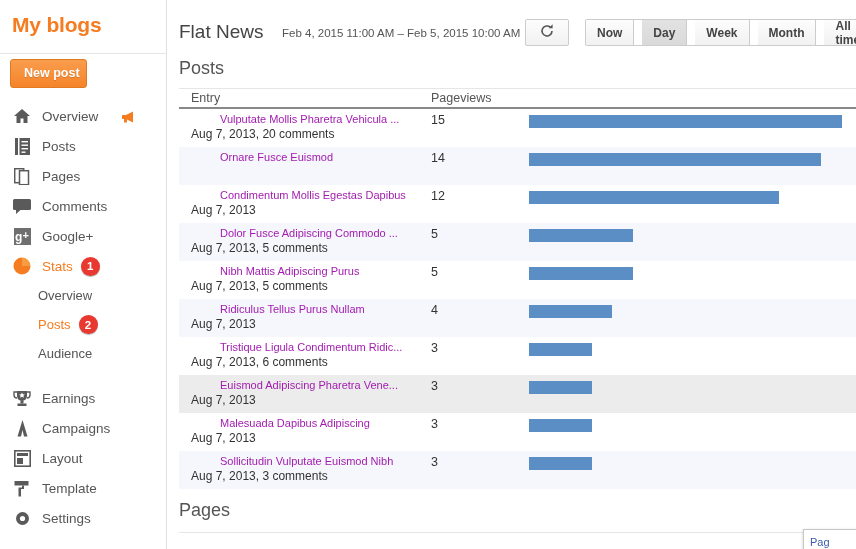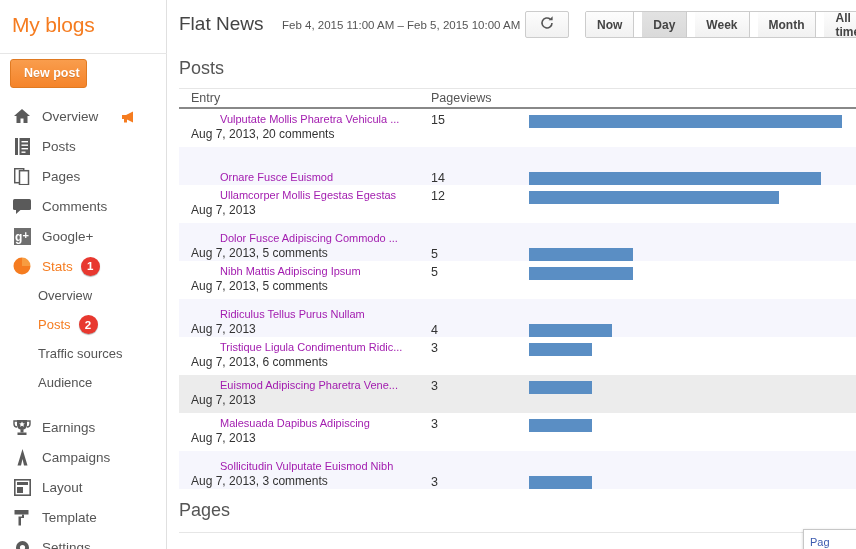--- a/index.html
+++ b/index.html
@@ -17,21 +17,21 @@
   .sidebar {
     position: absolute; left: 0; top: 0;
     width: 167px; height: 549px;
     background: #fff;
     border-right: 1px solid #e0e0e0;
   }
   .brand {
     font-size: 21px; color: #f57c20;
     padding: 13px 0 0 12px;
     letter-spacing: -0.2px;
-    font-weight: 400;
+    font-weight: 700;
   }
   .brand-rule {
     position: absolute; left: 0; top: 53px;
     width: 167px; height: 1px; background: #e6e6e6;
   }
   .newpost-wrap { padding: 22px 0 0 10px; }
   .newpost {
     display: inline-block;
     background: linear-gradient(#f99d4d, #f5842a);
     border: 1px solid #e07a22;
@@ -74,21 +74,21 @@
     background: #e8382f; color: #fff;
     font-size: 11.5px; font-weight: bold;
     margin-left: 8px;
     box-shadow: 0 1px 1px rgba(0,0,0,.3);
   }
   .nav-gap { height: 15px; }
   .megaphone { margin-left: 22px; display: inline-flex; }
 
   
   .header {
-    position: absolute; left: 167px; top: 4px;
+    position: absolute; left: 167px; top: 12px;
     width: 689px; height: 64px;
     background: #fff;
     border-bottom: 1px solid #e6e6e6;
   }
   .blog-title {
     position: absolute; left: 12px; top: 9px;
     font-size: 19px; color: #444; font-weight: 400;
   }
   .date-range {
     position: absolute; left: 115px; top: 15px;
@@ -145,21 +145,21 @@
   .th-entry { width: 252px; padding-left: 12px; }
   .th-views { width: 98px; }
   .row {
     display: flex;
     align-items: flex-start;
     height: 38px;
     margin-left: 12px;
     width: 677px;
     position: relative;
   }
-  .row.alt { background: #f6f6fd; align-items: flex-end; }
+  .row.alt { background: #f6f6fd; }
   .row.hover { background: #ececec; }
   .cell-entry { width: 252px; padding: 3px 0 0 12px; }
   .entry-title {
     font-size: 11px; color: #a21caf; cursor: pointer;
     white-space: nowrap; overflow: hidden;
     display: block; line-height: 15px; margin-left: 29px;
   }
   .entry-meta { font-size: 12px; color: #333; line-height: 15px; }
   .cell-views {
     width: 98px; font-size: 12.5px; color: #333;
@@ -275,23 +275,20 @@
       </div>
 
       <div class="sub-item">
         <span class="label">Overview</span>
       </div>
       <div class="sub-item active">
         <span class="label">Posts</span>
         <span class="badge">2</span>
       </div>
       <div class="sub-item">
-        <span class="label">Traffic sources</span>
-      </div>
-      <div class="sub-item">
         <span class="label">Audience</span>
       </div>
 
       <div class="nav-gap"></div>
 
       <div class="nav-item">
         <span class="ico">
           <svg width="18" height="17" viewBox="0 0 18 17">
               <path d="M4 1 L14 1 L14 6 A5 5 0 0 1 4 6 Z" fill="#5a5a5a"></path>
               <path d="M4 2 L1 2 L1 5 A3 3 0 0 0 4 8" fill="none" stroke="#5a5a5a" stroke-width="1.4"></path>
@@ -392,41 +389,41 @@
             <div class="cell-entry">
               <span class="entry-title">Ornare Fusce Euismod</span>
             </div>
             <div class="cell-views">14</div>
             <div class="cell-bar">
               <div class="bar" style="width: 292px; background: rgb(90, 142, 196);"></div>
             </div>
           </div>
           <div class="row">
             <div class="cell-entry">
-              <span class="entry-title">Ullamcorper Mollis Egestas Egestas</span>
+              <span class="entry-title">Condimentum Mollis Egestas Dapibus</span>
               <div class="entry-meta">Aug 7, 2013</div>
             </div>
             <div class="cell-views">12</div>
             <div class="cell-bar">
               <div class="bar" style="width: 250px; background: rgb(90, 142, 196);"></div>
             </div>
           </div>
           <div class="row alt">
             <div class="cell-entry">
               <span class="entry-title">Dolor Fusce Adipiscing Commodo ...</span>
               <div class="entry-meta">Aug 7, 2013, 5 comments</div>
             </div>
             <div class="cell-views">5</div>
             <div class="cell-bar">
               <div class="bar" style="width: 104px; background: rgb(90, 142, 196);"></div>
             </div>
           </div>
           <div class="row">
             <div class="cell-entry">
-              <span class="entry-title">Nibh Mattis Adipiscing Ipsum</span>
+              <span class="entry-title">Nibh Mattis Adipiscing Purus</span>
               <div class="entry-meta">Aug 7, 2013, 5 comments</div>
             </div>
             <div class="cell-views">5</div>
             <div class="cell-bar">
               <div class="bar" style="width: 104px; background: rgb(90, 142, 196);"></div>
             </div>
           </div>
           <div class="row alt">
             <div class="cell-entry">
               <span class="entry-title">Ridiculus Tellus Purus Nullam</span>

